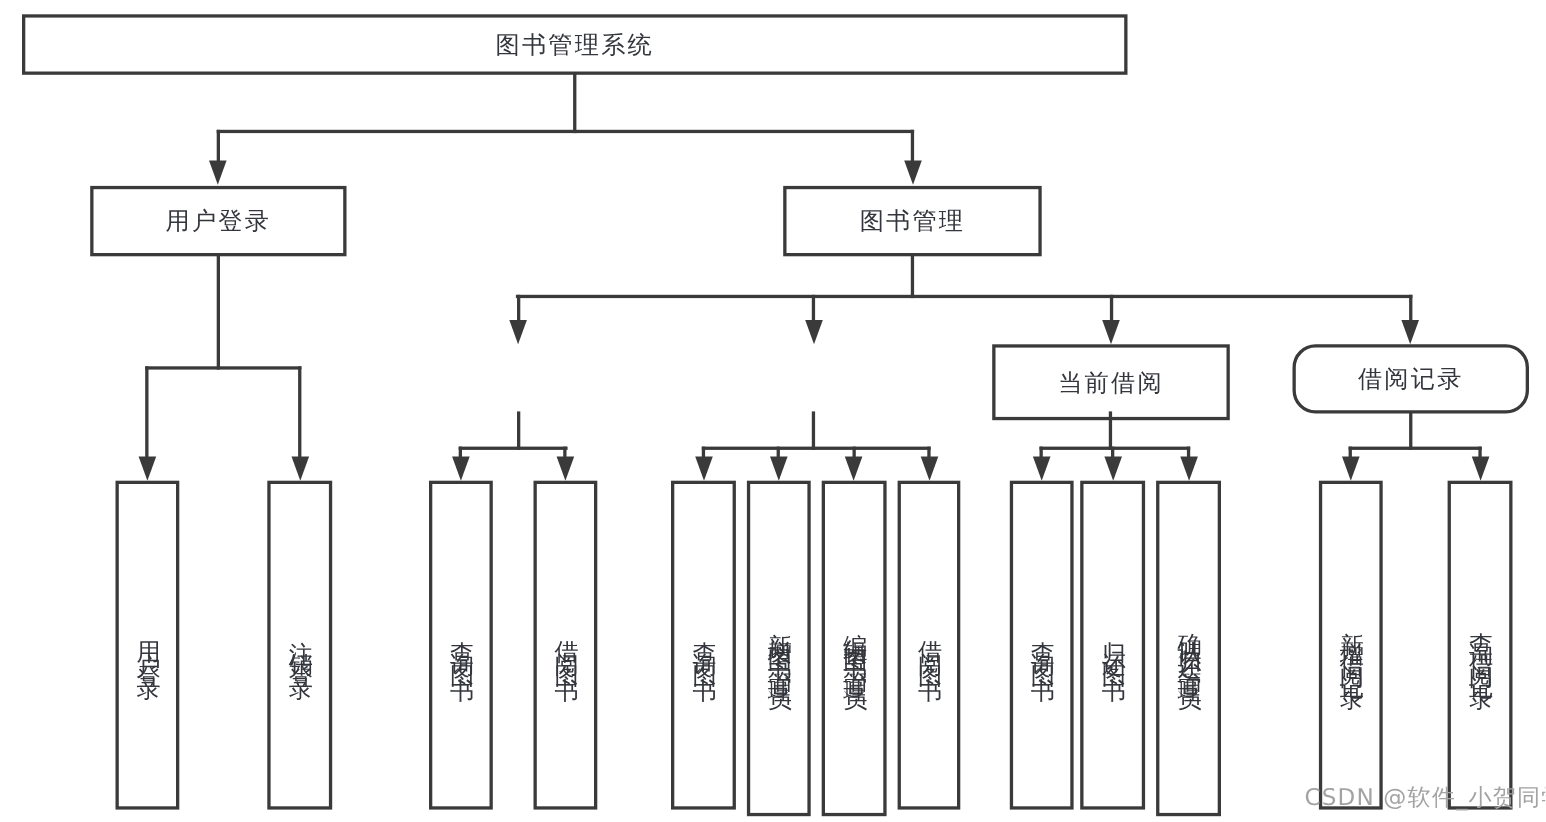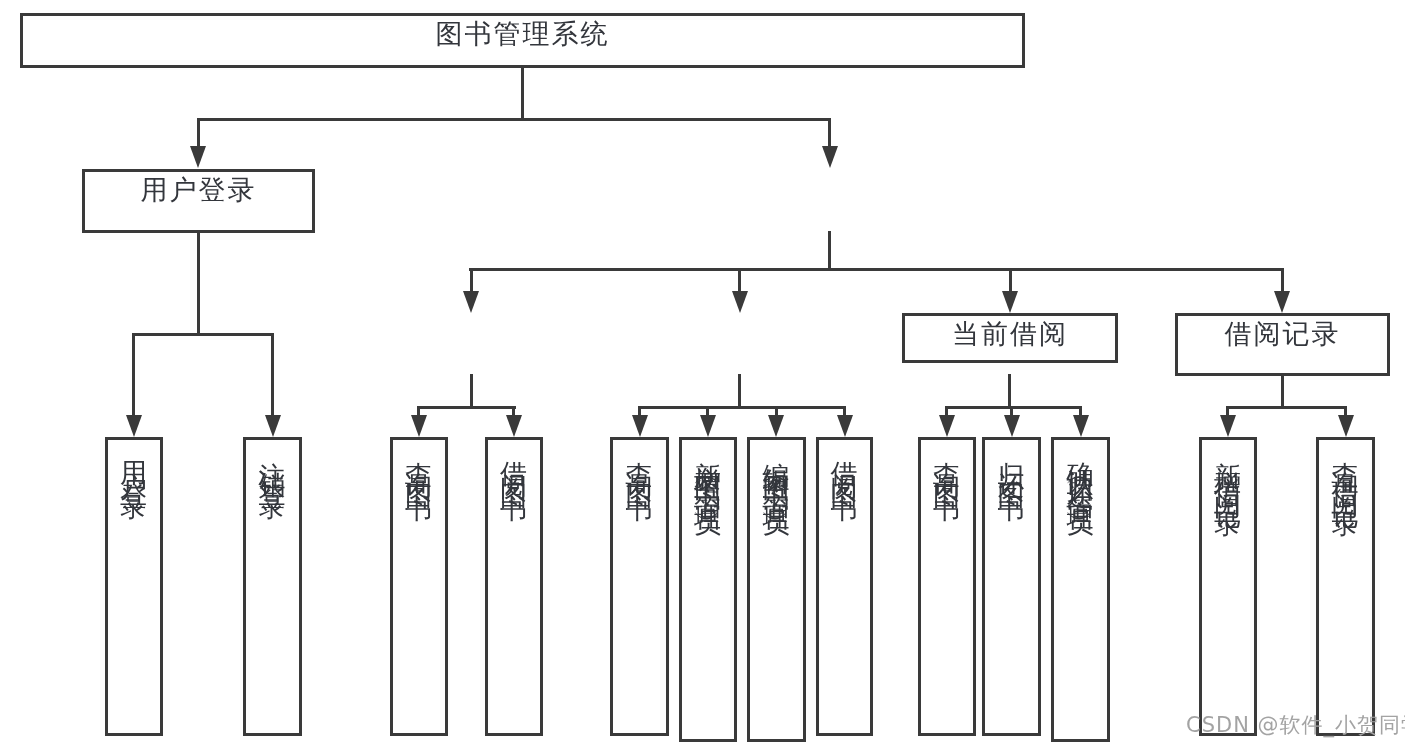--- a/index.html
+++ b/index.html
@@ -9,24 +9,24 @@
     background:#ffffff;
     font-family:"DejaVu Sans","Liberation Sans",sans-serif;
     overflow:hidden;
   }
   .box{
     position:absolute;
     box-sizing:border-box;
     border:3px solid #3a3a3a;
     background:#ffffff;
     display:flex;
-    align-items:flex-start;
+    align-items:center;
     justify-content:center;
     color:#33363c;
-    font-size:27px;
+    font-size:22px;
   }
   .hbox span{letter-spacing:2px;white-space:nowrap;}
   .vbox span{
     writing-mode:vertical-rl;
     text-orientation:mixed;
     letter-spacing:11px;
     line-height:1;
     white-space:nowrap;
   }
   .vbox.ls10 span{letter-spacing:10px;}
@@ -63,20 +63,23 @@
     <div class="hline" style="left:197px;top:118px;width:634px;"></div>
     <div class="vline" style="left:197px;top:118px;height:32px;"></div>
     <div class="vline" style="left:828px;top:118px;height:32px;"></div>
     <div class="arrow" style="left:190px;top:146px;"></div>
     <div class="arrow" style="left:822px;top:146px;"></div>
   </div>
 
   <div class="box hbox" style="left:82px;top:169px;width:233px;height:64px;">
     <span>用户登录</span>
   </div>
+  <div class="box hbox" style="left:712px;top:169px;width:235px;height:64px;">
+    <span>图书管理</span>
+  </div>
 
   <div>
     <div class="vline" style="left:197px;top:231px;height:105px;"></div>
     <div class="hline" style="left:132px;top:333px;width:142px;"></div>
     <div class="vline" style="left:132px;top:333px;height:85px;"></div>
     <div class="vline" style="left:271px;top:333px;height:85px;"></div>
     <div class="arrow" style="left:126px;top:415px;"></div>
     <div class="arrow" style="left:265px;top:415px;"></div>
   </div>
 
@@ -86,24 +89,24 @@
     <div class="vline" style="left:470px;top:268px;height:27px;"></div>
     <div class="vline" style="left:738px;top:268px;height:27px;"></div>
     <div class="vline" style="left:1009px;top:268px;height:27px;"></div>
     <div class="vline" style="left:1281px;top:268px;height:27px;"></div>
     <div class="arrow" style="left:463px;top:291px;"></div>
     <div class="arrow" style="left:732px;top:291px;"></div>
     <div class="arrow" style="left:1002px;top:291px;"></div>
     <div class="arrow" style="left:1274px;top:291px;"></div>
   </div>
 
-  <div class="box hbox" style="left:902px;top:313px;width:216px;height:50px;">
+  <div class="box hbox" style="left:902px;top:313px;width:216px;height:69px;">
     <span>当前借阅</span>
   </div>
-  <div class="box hbox" style="left:1175px;top:313px;width:215px;height:63px;">
+  <div class="box hbox" style="left:1175px;top:313px;width:215px;height:63px;border-radius:21px;">
     <span>借阅记录</span>
   </div>
 
   <div>
     <div class="vline" style="left:470px;top:374px;height:35px;"></div>
     <div class="hline" style="left:417px;top:406px;width:99px;"></div>
     <div class="vline" style="left:417px;top:406px;height:14px;"></div>
     <div class="vline" style="left:512px;top:406px;height:14px;"></div>
     <div class="arrow" style="left:411px;top:415px;"></div>
     <div class="arrow" style="left:506px;top:415px;"></div>

